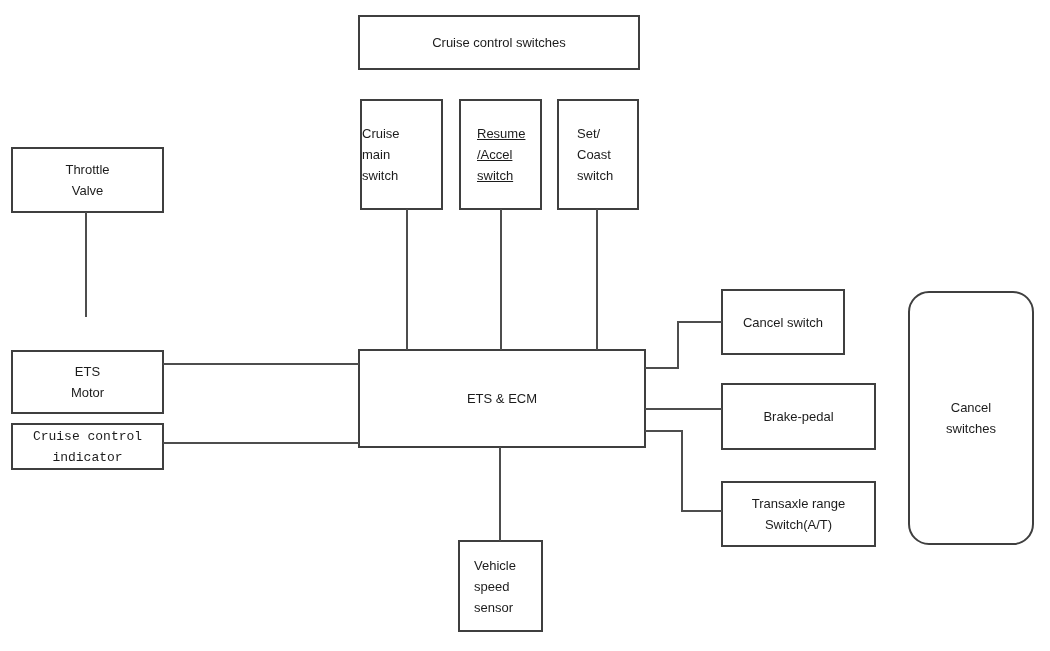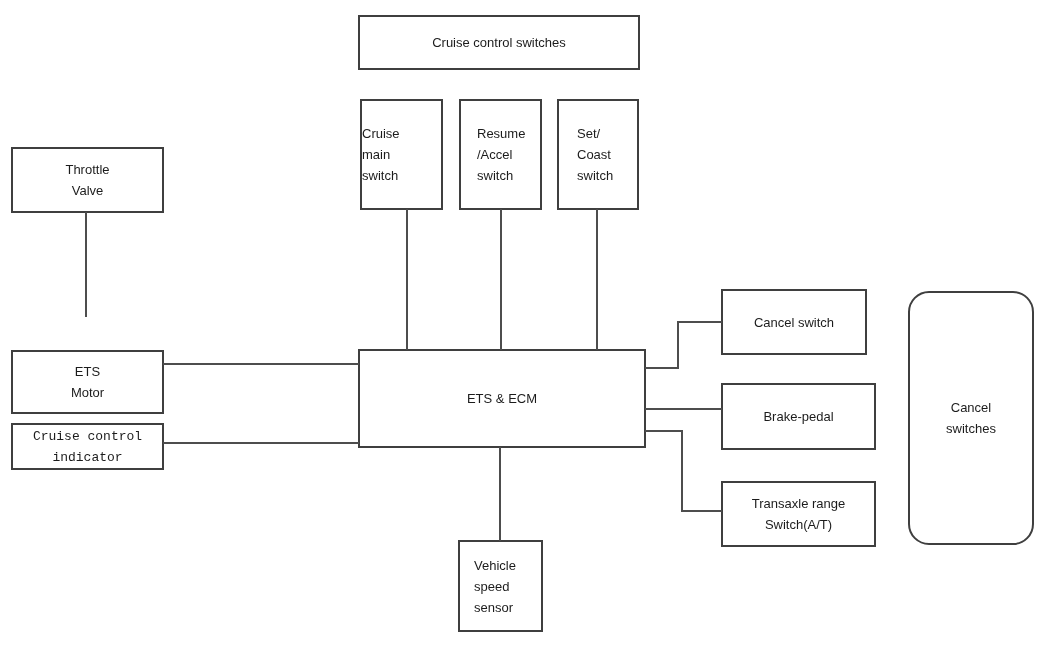--- a/index.html
+++ b/index.html
@@ -34,27 +34,27 @@
     text-align: left;
   }
   .line {
     position: absolute;
     background: var(--line, #4d4d4d);
   }
 
   
   #n-cruise-control-switches { left: 358px; top: 15px;  width: 282px; height: 55px; }
   #n-cruise-main-switch      { left: 360px; top: 99px;  width: 83px;  height: 111px; }
-  #n-resume-accel-switch     { left: 459px; top: 99px;  width: 83px;  height: 111px; padding-left: 16px; }
+  #n-resume-accel-switch     { left: 459px; top: 99px;  width: 83px;  height: 111px; padding-left: 16px; text-decoration: underline; }
   #n-set-coast-switch        { left: 557px; top: 99px;  width: 82px;  height: 111px; padding-left: 18px; }
   #n-throttle-valve          { left: 11px;  top: 147px; width: 153px; height: 66px; }
   #n-ets-motor               { left: 11px;  top: 316px; width: 153px; height: 64px; margin-top: 34px; }
   #n-cruise-control-indicator{ left: 11px;  top: 423px; width: 153px; height: 47px; font-family: Liberation Mono, monospace; }
   #n-ets-ecm                 { left: 358px; top: 349px; width: 288px; height: 99px; }
-  #n-cancel-switch           { left: 721px; top: 289px; width: 146px; height: 66px; }
+  #n-cancel-switch           { left: 721px; top: 289px; width: 124px; height: 66px; }
   #n-brake-pedal             { left: 721px; top: 383px; width: 155px; height: 67px; }
   #n-transaxle-range-switch  { left: 721px; top: 481px; width: 155px; height: 66px; }
   #n-cancel-switches         { left: 908px; top: 291px; width: 126px; height: 254px; border-radius: 21px; }
   #n-vehicle-speed-sensor    { left: 458px; top: 540px; width: 85px;  height: 92px; padding-left: 14px; }
 
   
   #l-throttle-etsmotor   { left: 85px;  top: 212px; width: 2px;   height: 105px; }
   #l-etsmotor-ecm        { left: 163px; top: 363px; width: 196px; height: 2px; }
   #l-indicator-ecm       { left: 163px; top: 442px; width: 196px; height: 2px; }
   #l-mainswitch-ecm      { left: 406px; top: 209px; width: 2px;   height: 141px; }

